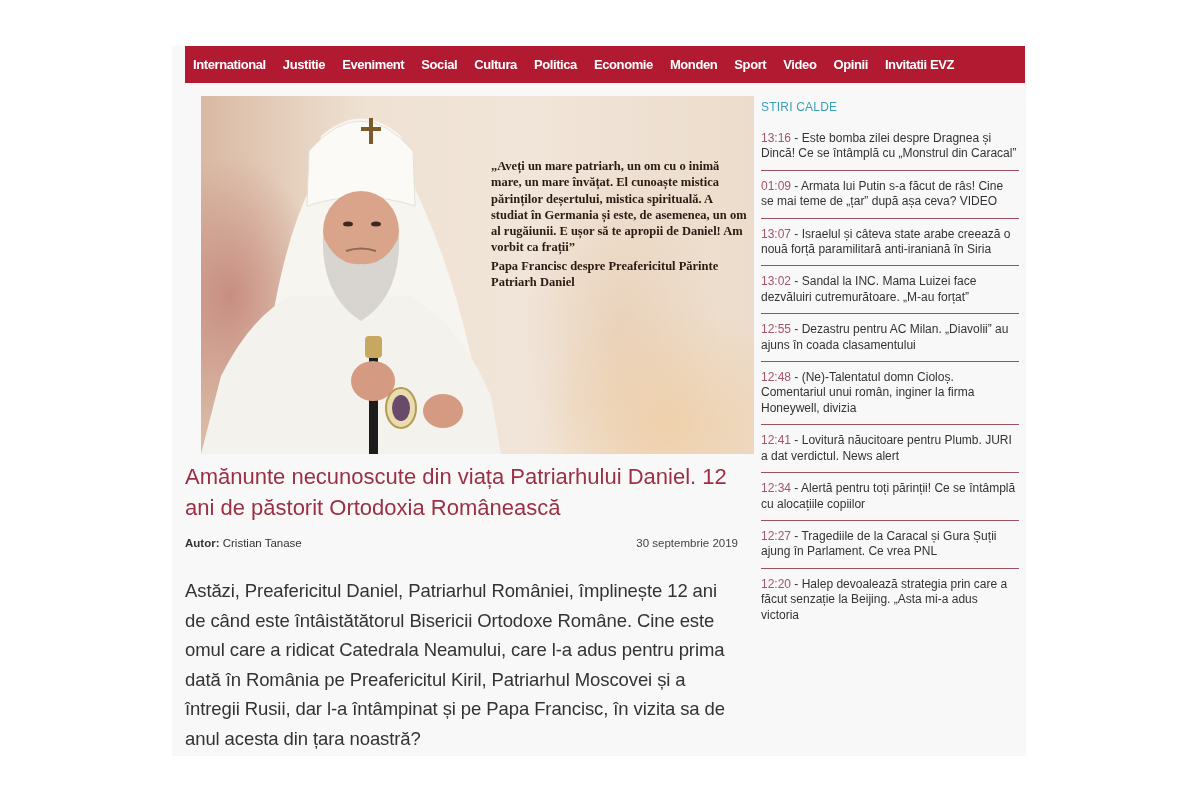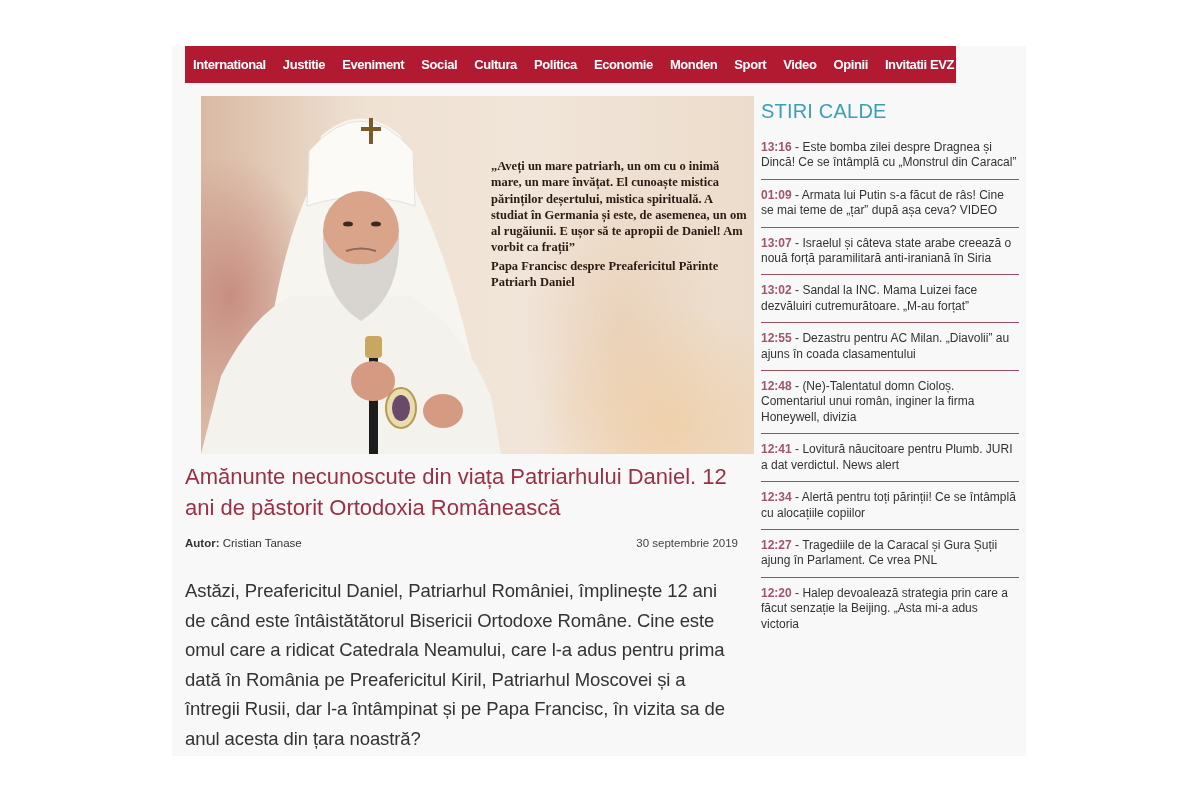--- a/index.html
+++ b/index.html
@@ -4,21 +4,21 @@
 <style>
   * { box-sizing: border-box; margin: 0; padding: 0; }
   html, body { width: 1200px; height: 800px; background: #ffffff; overflow: hidden; }
   body { font-family: "Liberation Sans", "DejaVu Sans", sans-serif; position: relative; }
 
   .page-panel {
     position: absolute; left: 172px; top: 46px; width: 854px; height: 710px;
     background: #f8f8f8;
   }
   .navbar {
-    position: absolute; left: 185px; top: 46px; width: 771px; height: 37px;
+    position: absolute; left: 185px; top: 46px; width: 840px; height: 37px;
     background: #b11a30; display: flex; align-items: center; padding-left: 8px;
   }
   .nav-item {
     color: #ffffff; font-weight: bold; font-size: 13px; letter-spacing: -0.4px;
     margin-right: 17px; text-decoration: none; cursor: pointer; white-space: nowrap;
   }
 
   .hero {
     position: absolute; left: 185px; top: 96px; width: 553px; height: 358px;
     overflow: hidden;
@@ -48,26 +48,26 @@
   }
   .author-label { font-weight: bold; margin-top: 44px; }
   .date { color: #444; }
 
   .article-body {
     position: absolute; left: 185px; top: 576px; width: 555px;
     font-size: 18.5px; line-height: 29.5px; color: #333333; letter-spacing: -0.1px;
   }
 
   .sidebar { position: absolute; left: 761px; top: 100px; width: 258px; }
-  .sidebar-title { font-size: 20px; color: #3aa0b5; margin-bottom: 17px; letter-spacing: 0.2px; }
+  .sidebar-title { font-size: 12px; color: #3aa0b5; margin-bottom: 17px; letter-spacing: 0.2px; }
   .news-item {
     font-size: 12px; line-height: 15.4px; color: #333; padding-bottom: 8px;
     border-bottom: 1px solid #9b5060; margin-bottom: 8px; cursor: pointer;
   }
-  .news-item .time { color: #a0566a; font-weight: bold; }
+  .news-item .time { color: #a0566a; }
   .news-item.highlight .text { color: #a0566a; }
   .news-item:last-child { border-bottom: none; }
 </style>
 </head>
 <body>
 
 <div class="page-panel"></div>
 
 <nav class="navbar">
   <a class="nav-item">International</a>

